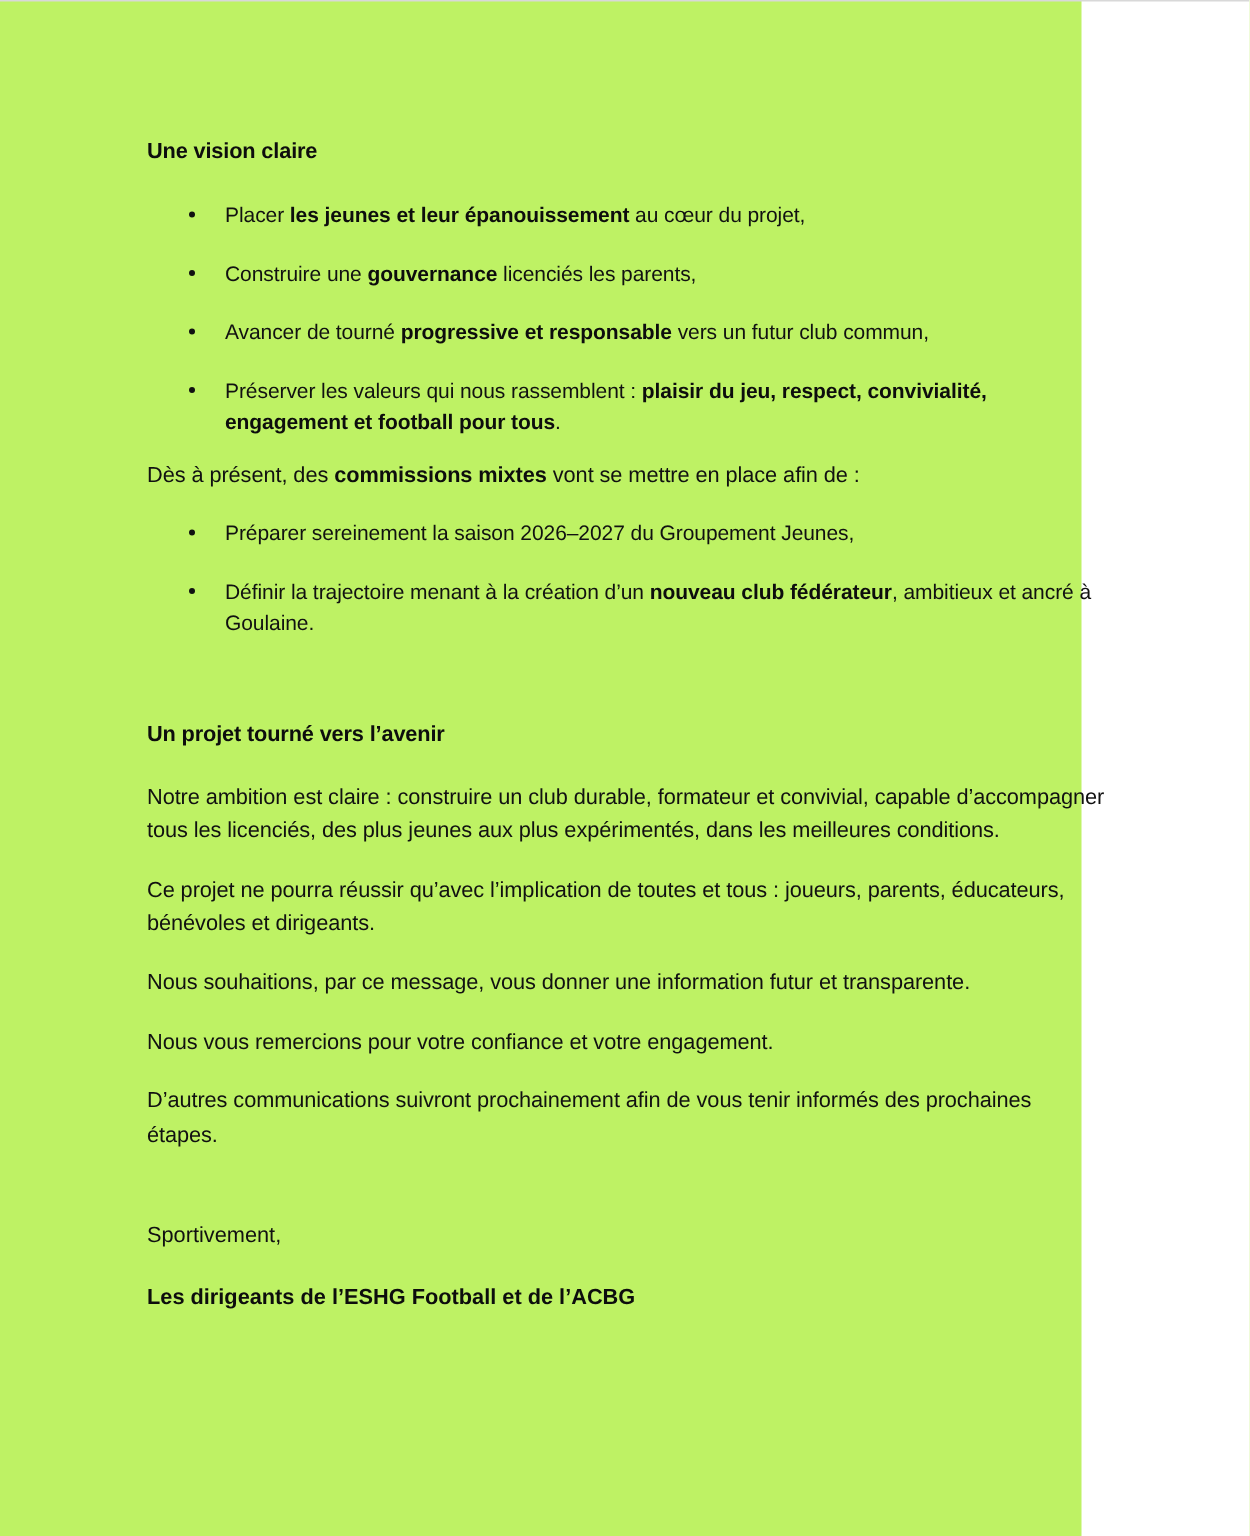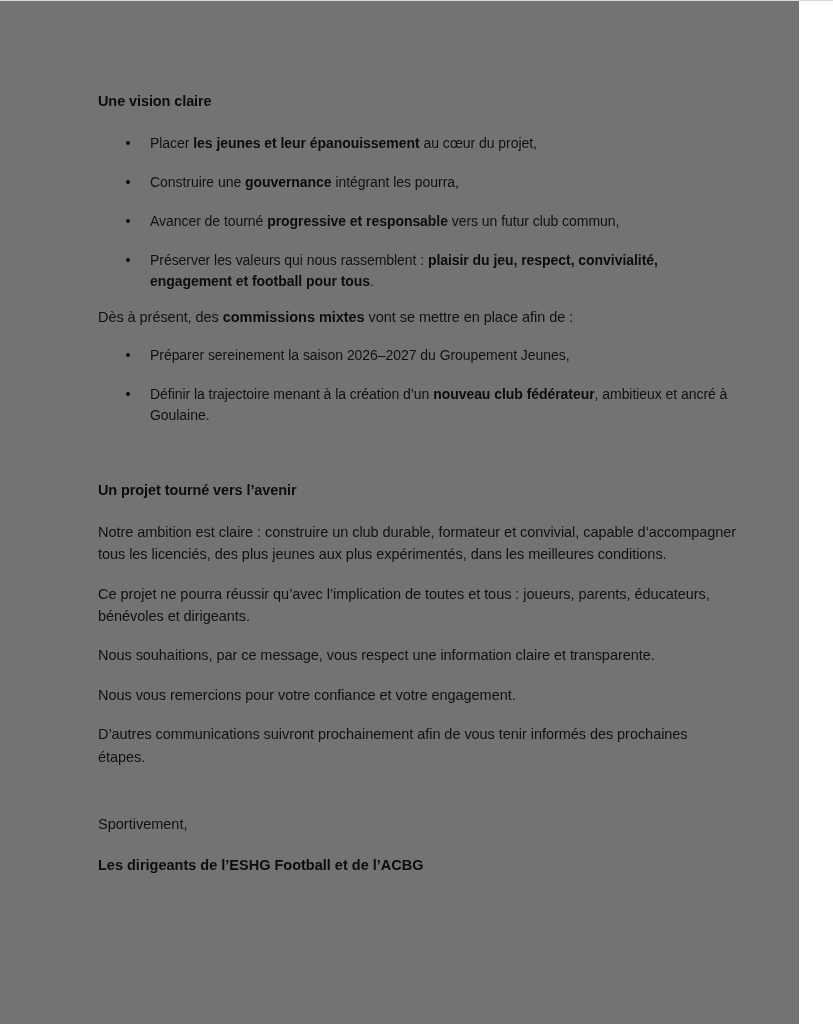--- a/index.html
+++ b/index.html
@@ -9,23 +9,23 @@
   }
   body {
     width: 833px;
     height: 1024px;
     font-family: "Liberation Sans", sans-serif;
     color: #111111;
     -webkit-font-smoothing: antialiased;
   }
   .page {
     position: relative;
-    width: 799px;
+    width: 721px;
     height: 1024px;
-    background: #737373;
+    background: #bef264;
     box-sizing: border-box;
   }
   .top-rule {
     position: absolute;
     top: 0;
     left: 0;
     width: 833px;
     height: 1px;
     background: #d8d8d8;
   }
@@ -109,21 +109,21 @@
     <h2 class="section-heading">Une vision claire</h2>
 
 
     <ul class="bullets">
       <li>
         <span class="dot"></span>
         <span>Placer </span><b>les jeunes et leur épanouissement</b><span> au cœur du projet,</span>
       </li>
       <li>
         <span class="dot"></span>
-        <span>Construire une </span><b>gouvernance</b><span> intégrant les pourra,</span>
+        <span>Construire une </span><b>gouvernance</b><span> licenciés les parents,</span>
       </li>
       <li>
         <span class="dot"></span>
         <span>Avancer de tourné </span><b>progressive et responsable</b><span> vers un futur club commun,</span>
       </li>
       <li>
         <span class="dot"></span>
         <span>Préserver les valeurs qui nous rassemblent : </span><b>plaisir du jeu, respect, convivialité, engagement et football pour tous</b><span>.</span>
       </li>
     </ul>
@@ -144,21 +144,21 @@
     </ul>
 
     <div class="spacer-lg"></div>
 
     <h2 class="section-heading second">Un projet tourné vers l’avenir</h2>
 
     <p class="para">Notre ambition est claire : construire un club durable, formateur et convivial, capable d’accompagner tous les licenciés, des plus jeunes aux plus expérimentés, dans les meilleures conditions.</p>
 
     <p class="para">Ce projet ne pourra réussir qu’avec l’implication de toutes et tous : joueurs, parents, éducateurs, bénévoles et dirigeants.</p>
 
-    <p class="para">Nous souhaitions, par ce message, vous respect une information claire et transparente.</p>
+    <p class="para">Nous souhaitions, par ce message, vous donner une information futur et transparente.</p>
 
     <p class="para">Nous vous remercions pour votre confiance et votre engagement.</p>
 
     <p class="para">D’autres communications suivront prochainement afin de vous tenir informés des prochaines étapes.</p>
 
     <div class="spacer-lg"></div>
 
     <div class="sig-block">
       <p>Sportivement,</p>
       <p class="signers">Les dirigeants de l’ESHG Football et de l’ACBG</p>

